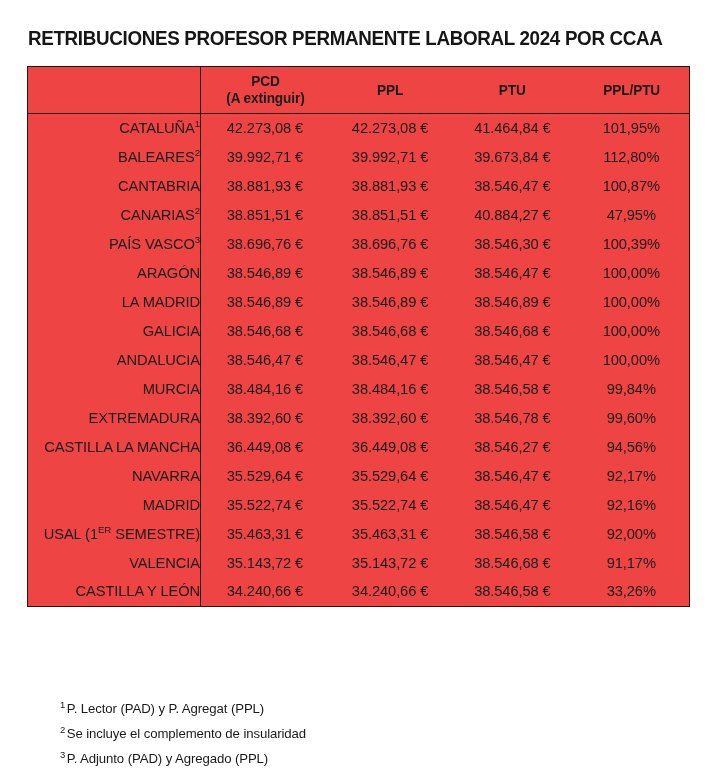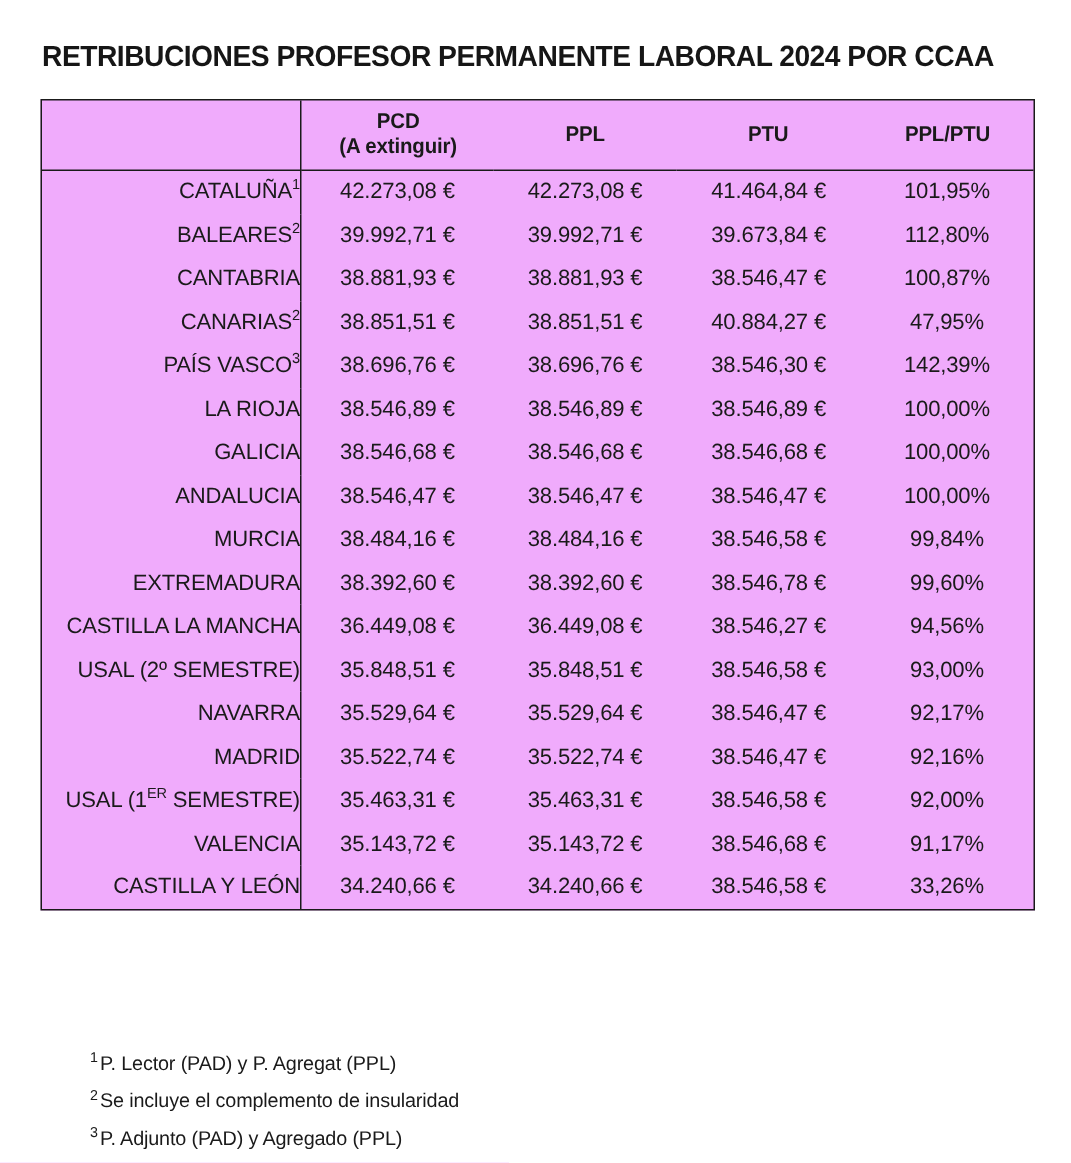--- a/index.html
+++ b/index.html
@@ -38,21 +38,21 @@
   }
 
   
   .table-wrap {
     position: absolute;
     left: 27px;
     top: 66px;
     width: 663px;
     border: 1.6px solid #1a1a1a;
     box-sizing: border-box;
-    background: #f0abfc;
+    background: #ef4444;
   }
   table.retrib {
     border-collapse: collapse;
     width: 100%;
     table-layout: fixed;
     font-size: 14.7px;
   }
   table.retrib col.c-region { width: 172px; }
   table.retrib col.c-pcd    { width: 128px; }
   table.retrib col.c-ppl    { width: 122px; }
@@ -184,24 +184,31 @@
             <td class="num">38.851,51 €</td>
             <td class="num">38.851,51 €</td>
             <td class="num">40.884,27 €</td>
             <td class="num">47,95%</td>
           </tr>
           <tr>
             <td class="region">PAÍS VASCO<sup>3</sup></td>
             <td class="num">38.696,76 €</td>
             <td class="num">38.696,76 €</td>
             <td class="num">38.546,30 €</td>
-            <td class="num">142,39%</td>
-          </tr>
-          <tr>
-            <td class="region">LA RIOJA</td>
+            <td class="num">100,39%</td>
+          </tr>
+          <tr>
+            <td class="region">ARAGÓN</td>
+            <td class="num">38.546,89 €</td>
+            <td class="num">38.546,89 €</td>
+            <td class="num">38.546,47 €</td>
+            <td class="num">100,00%</td>
+          </tr>
+          <tr>
+            <td class="region">LA MADRID</td>
             <td class="num">38.546,89 €</td>
             <td class="num">38.546,89 €</td>
             <td class="num">38.546,89 €</td>
             <td class="num">100,00%</td>
           </tr>
           <tr>
             <td class="region">GALICIA</td>
             <td class="num">38.546,68 €</td>
             <td class="num">38.546,68 €</td>
             <td class="num">38.546,68 €</td>
@@ -229,27 +236,20 @@
             <td class="num">99,60%</td>
           </tr>
           <tr>
             <td class="region">CASTILLA LA MANCHA</td>
             <td class="num">36.449,08 €</td>
             <td class="num">36.449,08 €</td>
             <td class="num">38.546,27 €</td>
             <td class="num">94,56%</td>
           </tr>
           <tr>
-            <td class="region">USAL (2º SEMESTRE)</td>
-            <td class="num">35.848,51 €</td>
-            <td class="num">35.848,51 €</td>
-            <td class="num">38.546,58 €</td>
-            <td class="num">93,00%</td>
-          </tr>
-          <tr>
             <td class="region">NAVARRA</td>
             <td class="num">35.529,64 €</td>
             <td class="num">35.529,64 €</td>
             <td class="num">38.546,47 €</td>
             <td class="num">92,17%</td>
           </tr>
           <tr>
             <td class="region">MADRID</td>
             <td class="num">35.522,74 €</td>
             <td class="num">35.522,74 €</td>

